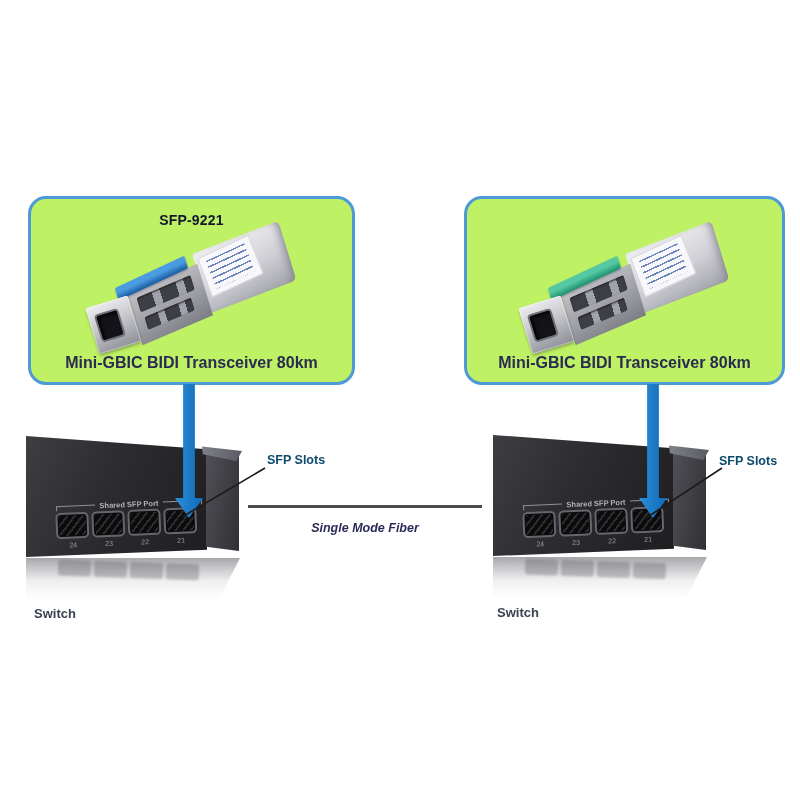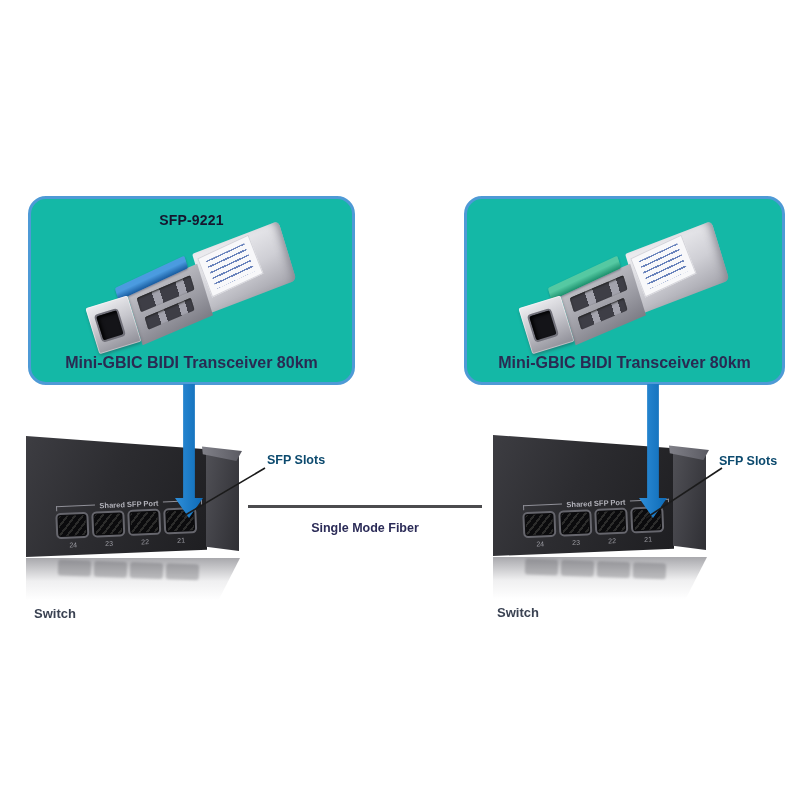--- a/index.html
+++ b/index.html
@@ -4,21 +4,21 @@
 <style>
   * { margin:0; padding:0; box-sizing:border-box; }
   html,body { background:#ffffff; }
   #stage {
     position:relative; width:800px; height:800px; background:#ffffff;
     font-family:"Liberation Sans", sans-serif; overflow:hidden;
   }
 
   
   .callout-box {
-    position:absolute; background:#14b8a6;
+    position:absolute; background:#bef264;
     border:3px solid #4e9ad6; border-radius:18px;
   }
   #box-left  { left:28px;  top:196px; width:327px; height:189px; }
   #box-right { left:464px; top:196px; width:321px; height:189px; }
   .box-title {
     margin-top:13px; text-align:center; font-size:14px; font-weight:bold;
     letter-spacing:.2px; color:#16162e;
   }
   .box-caption {
     position:absolute; left:0; right:0; bottom:10px; text-align:center;
@@ -99,21 +99,21 @@
 
   
   .sfp-slots-label { position:absolute; font-size:12.5px; font-weight:bold; color:#0c4a6e; }
   #sfp-label-left  { left:267px; top:453px; }
   #sfp-label-right { left:719px; top:454px; }
   .callout-line { position:absolute; }
   #line-left  { left:179px; top:464px; }
   #line-right { left:643px; top:465px; }
   .fiber-line  { position:absolute; left:248px; top:505px; width:234px; height:3px; background:#4b4b4e; }
   .fiber-label { position:absolute; left:248px; top:521px; width:234px; text-align:center;
-    font-size:12.5px; font-weight:600; color:#2c2c58; }
+    font-size:12.5px; font-weight:600; color:#2c2c58;font-style:italic; }
   .switch-label { position:absolute; font-size:13px; font-weight:600; color:#3a4252;margin-top:12px; }
   #switch-label-left  { left:34px;  top:594px; }
   #switch-label-right { left:497px; top:593px; }
 </style>
 </head>
 <body>
 
 <div id="stage">
 
   <div class="callout-box" id="box-left">

